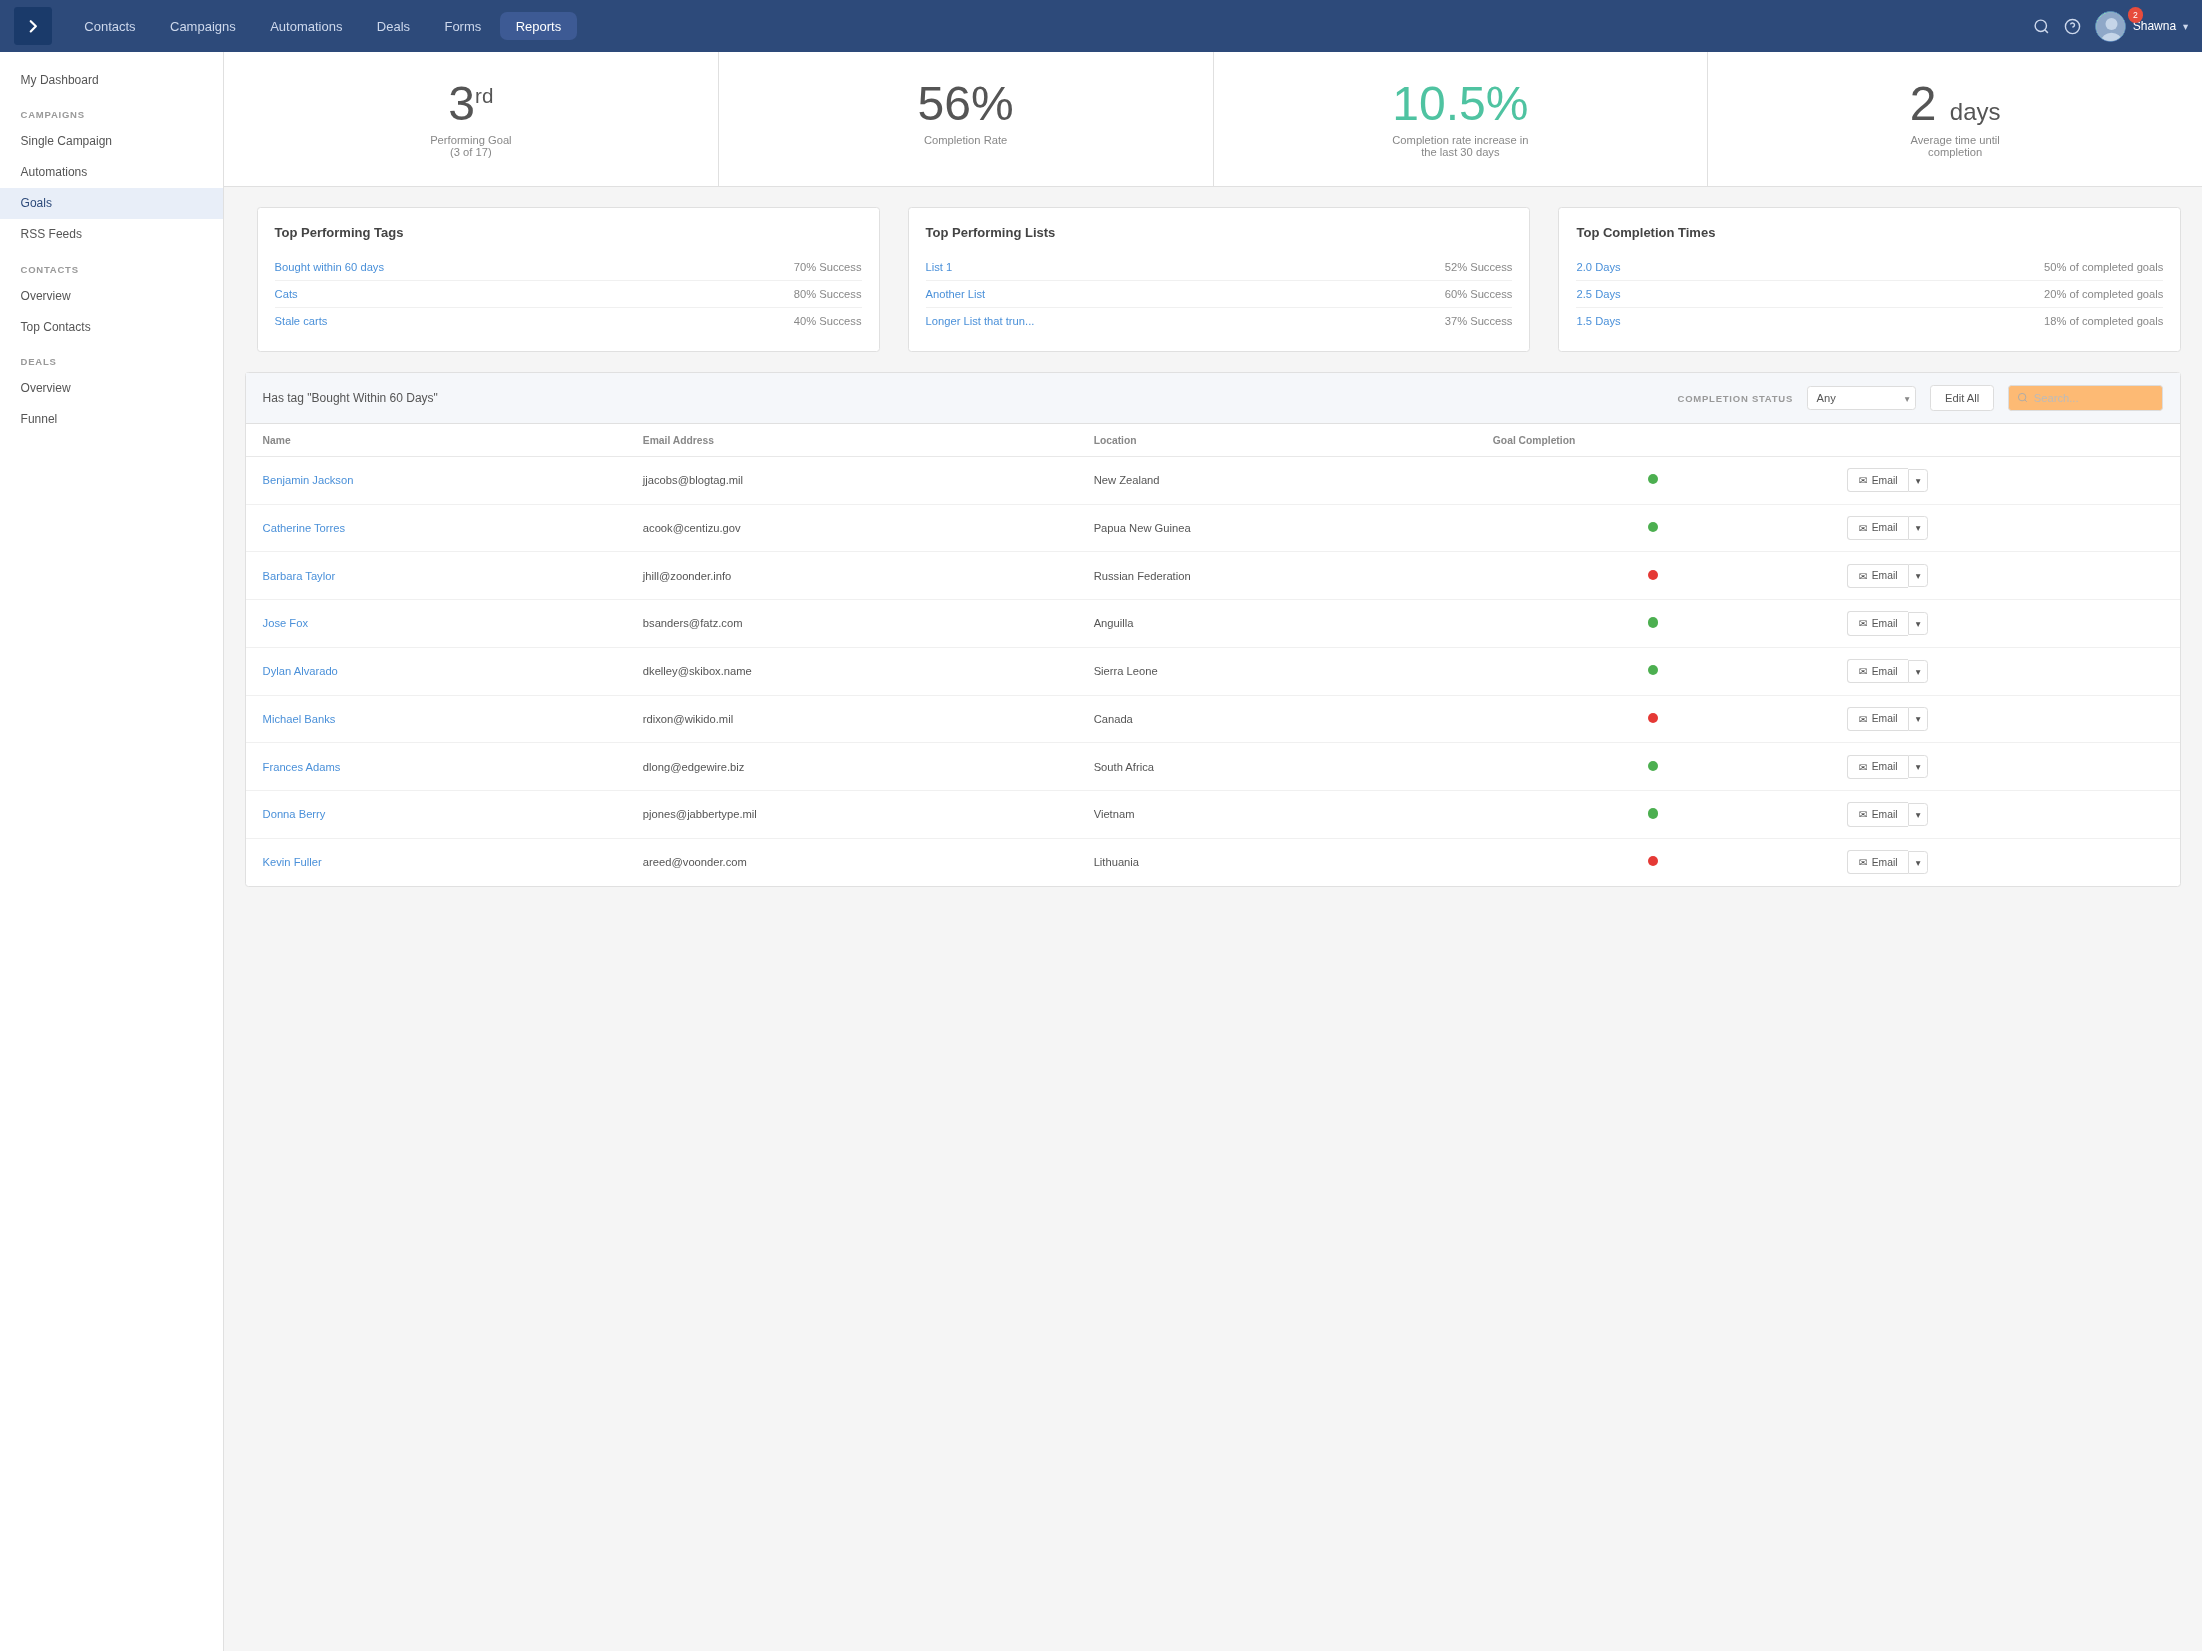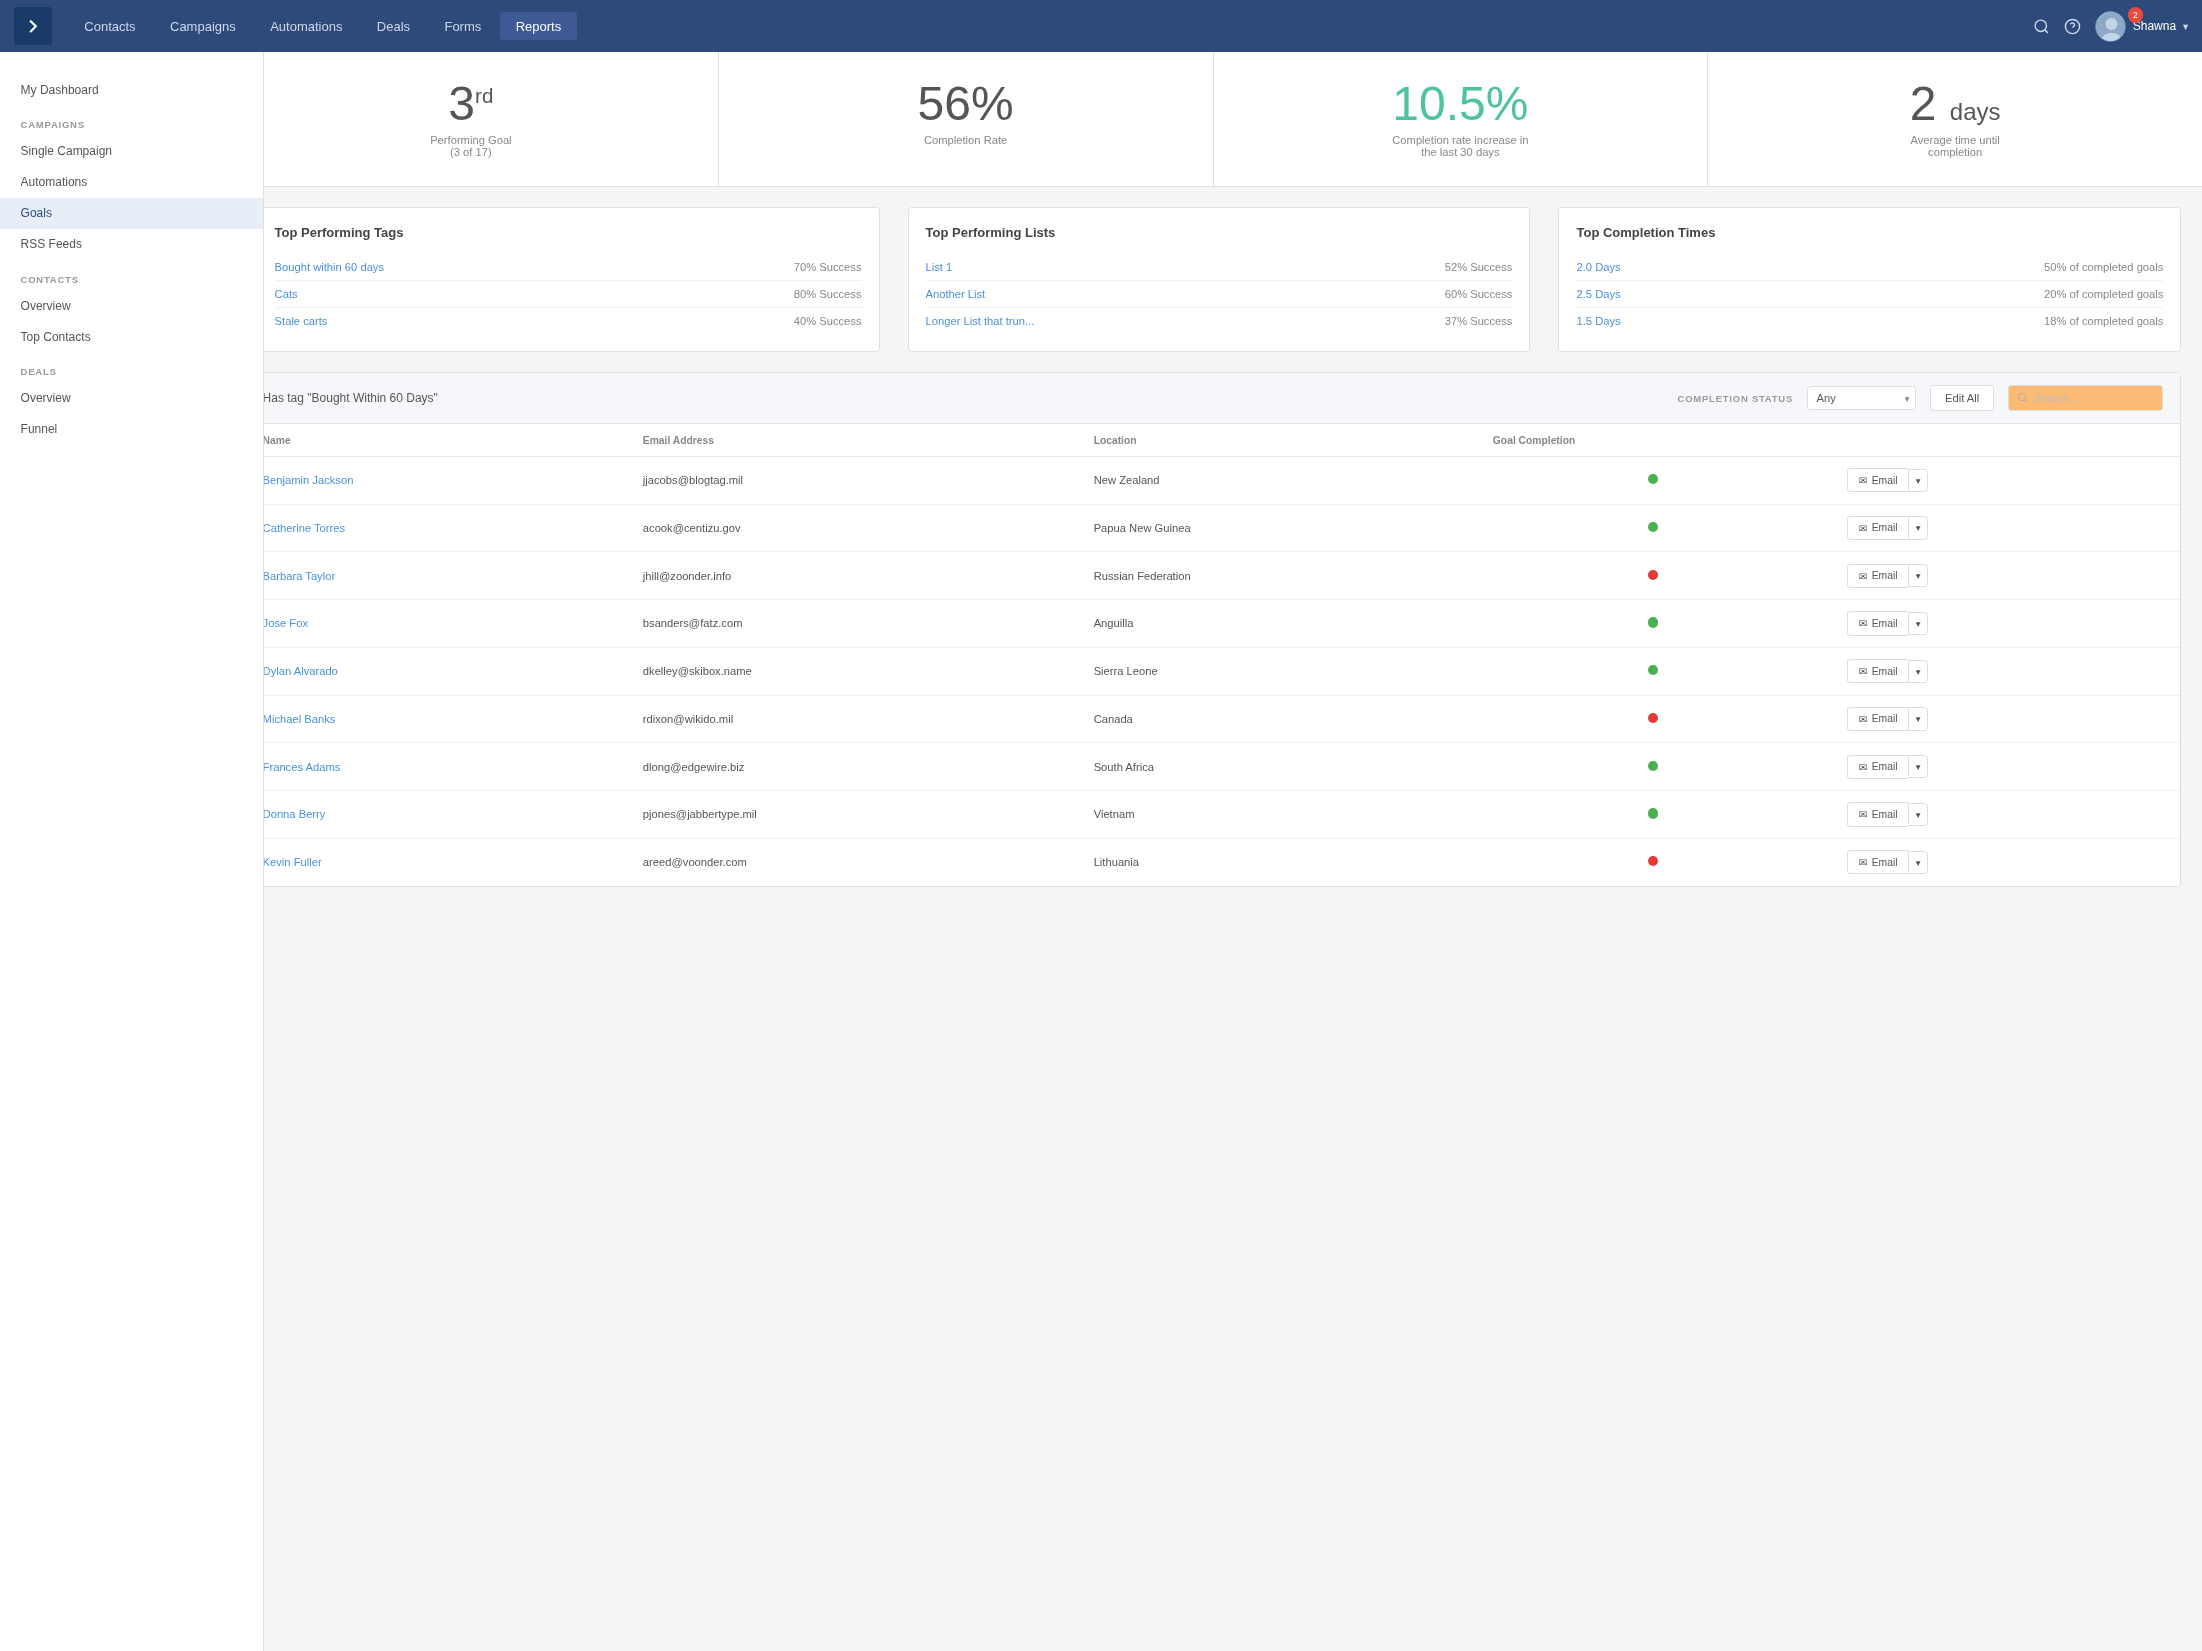--- a/index.html
+++ b/index.html
@@ -30,20 +30,21 @@
       color: #cdd8ec;
       padding: 6.9px 15.5px;
       border-radius: 3.4px;
       cursor: pointer;
       font-size: 13px;
       text-decoration: none;
     }
     .nav-link.active {
       background: #3d5a94;
       color: white;
+      border-radius: 7px;
     }
     .nav-right { display: flex; align-items: center; gap: 13.8px; }
     .nav-icon-btn {
       color: #cdd8ec;
       cursor: pointer;
       font-size: 17px;
       background: none;
       border: none;
       display: flex; align-items: center;
     }
@@ -59,25 +60,25 @@
       display: flex; align-items: center; justify-content: center;
     }
     .nav-user-name { color: white; font-size: 12px; }
     .nav-chevron { color: #cdd8ec; font-size: 10.3px; }
 
     
     .page-wrap { display: flex; margin-top: 52px; min-height: calc(100vh - 52px); }
 
     
     .sidebar {
-      width: 264px;
+      width: 224px;
       background: white;
       border-right: 0.9px solid #e0e0e0;
       flex-shrink: 0;
-      padding: 22px 0;
+      padding: 12px 0;
       position: fixed;
       top: 52px; bottom: 0;
       overflow-y: auto;
     }
     .sidebar-item {
       padding: 8.6px 20.6px;
       cursor: pointer;
       color: #555;
       font-size: 12px;
     }

